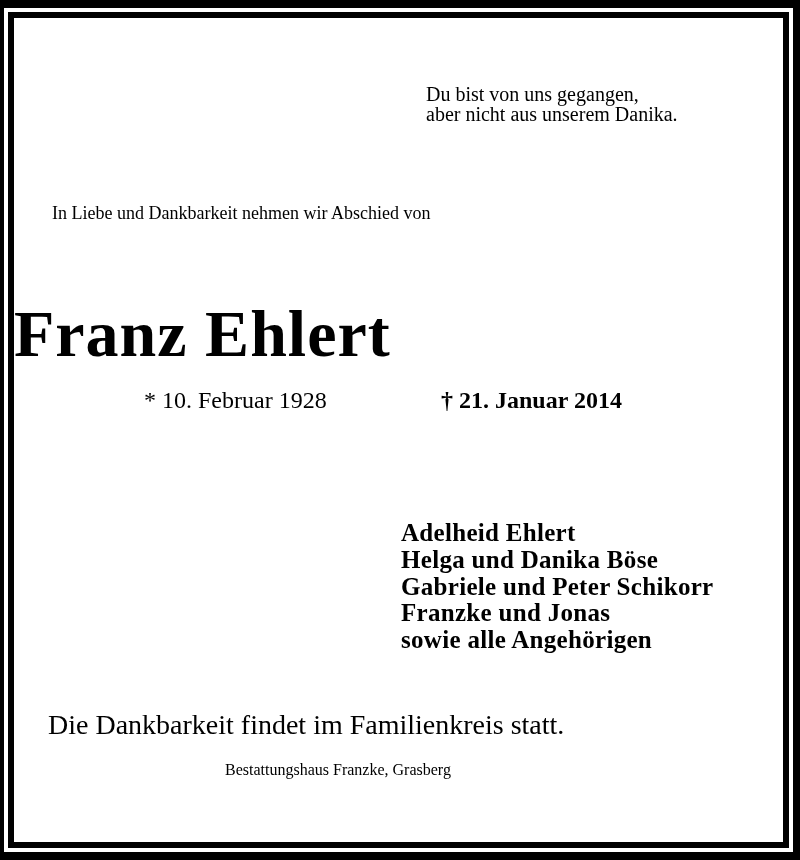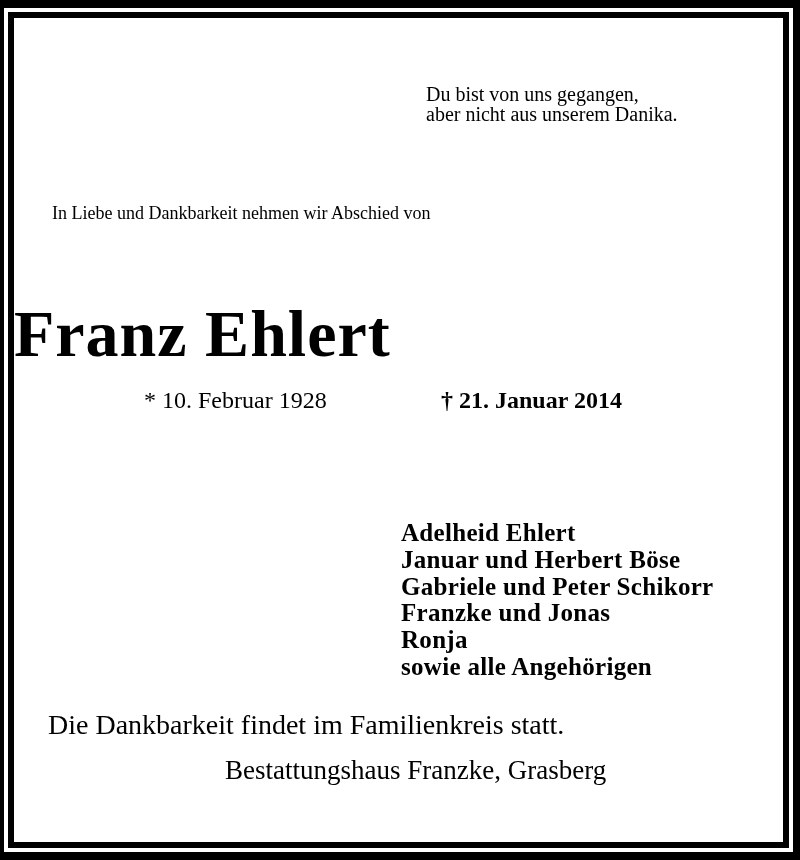--- a/index.html
+++ b/index.html
@@ -101,21 +101,21 @@
     left: 34px;
     top: 690px;
     font-size: 28px;
     line-height: 34px;
     white-space: nowrap;
   }
   .funeral-home {
     position: absolute;
     left: 211px;
     top: 737px;
-    font-size: 27px;
+    font-size: 16px;
     line-height: 30px;
     white-space: nowrap;
     font-family: Liberation Serif, serif;
   }
 </style>
 </head>
 <body>
 
 <div class="frame-outer">
   <div class="frame-gap">
@@ -130,24 +130,23 @@
 
       <div class="deceased-name">Franz Ehlert</div>
 
       <div class="dates">
         <span class="birth-date">* 10. Februar 1928</span>
         <span class="death-date">† 21. Januar 2014</span>
       </div>
 
       <div class="mourners">
         <div>Adelheid Ehlert</div>
-        <div>Januar und Herbert Böse</div>
+        <div>Helga und Danika Böse</div>
         <div>Gabriele und Peter Schikorr</div>
         <div>Franzke und Jonas</div>
-        <div>Ronja</div>
         <div>sowie alle Angehörigen</div>
       </div>
 
       <div class="ceremony">Die Dankbarkeit findet im Familienkreis statt.</div>
 
       <div class="funeral-home">Bestattungshaus Franzke, Grasberg</div>
 
     </div>
   </div>
 </div>

